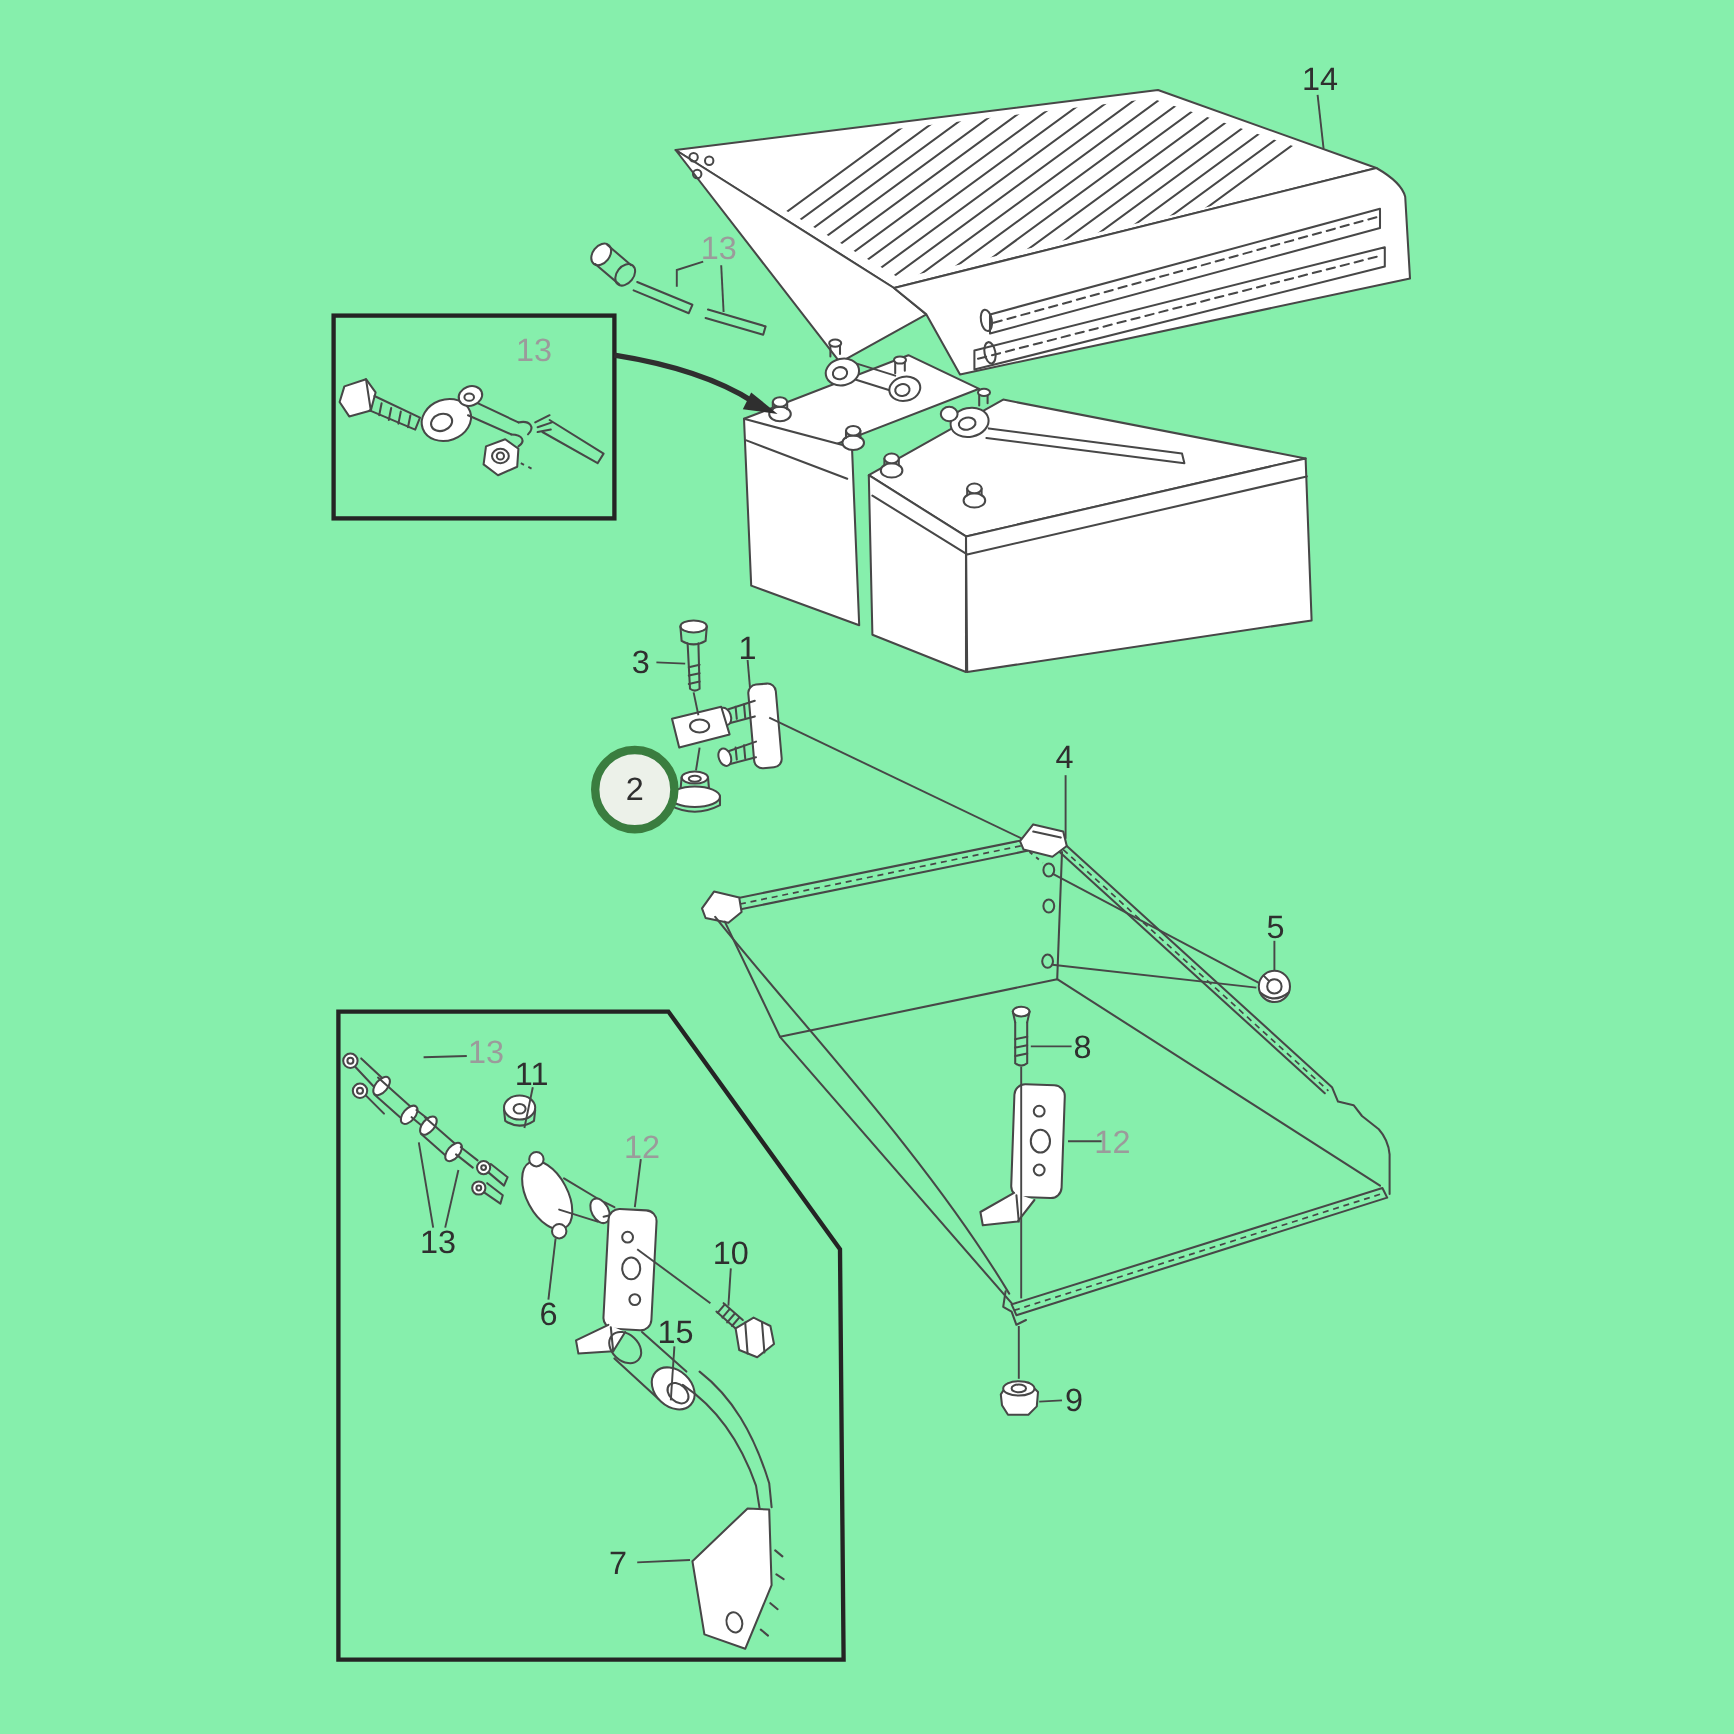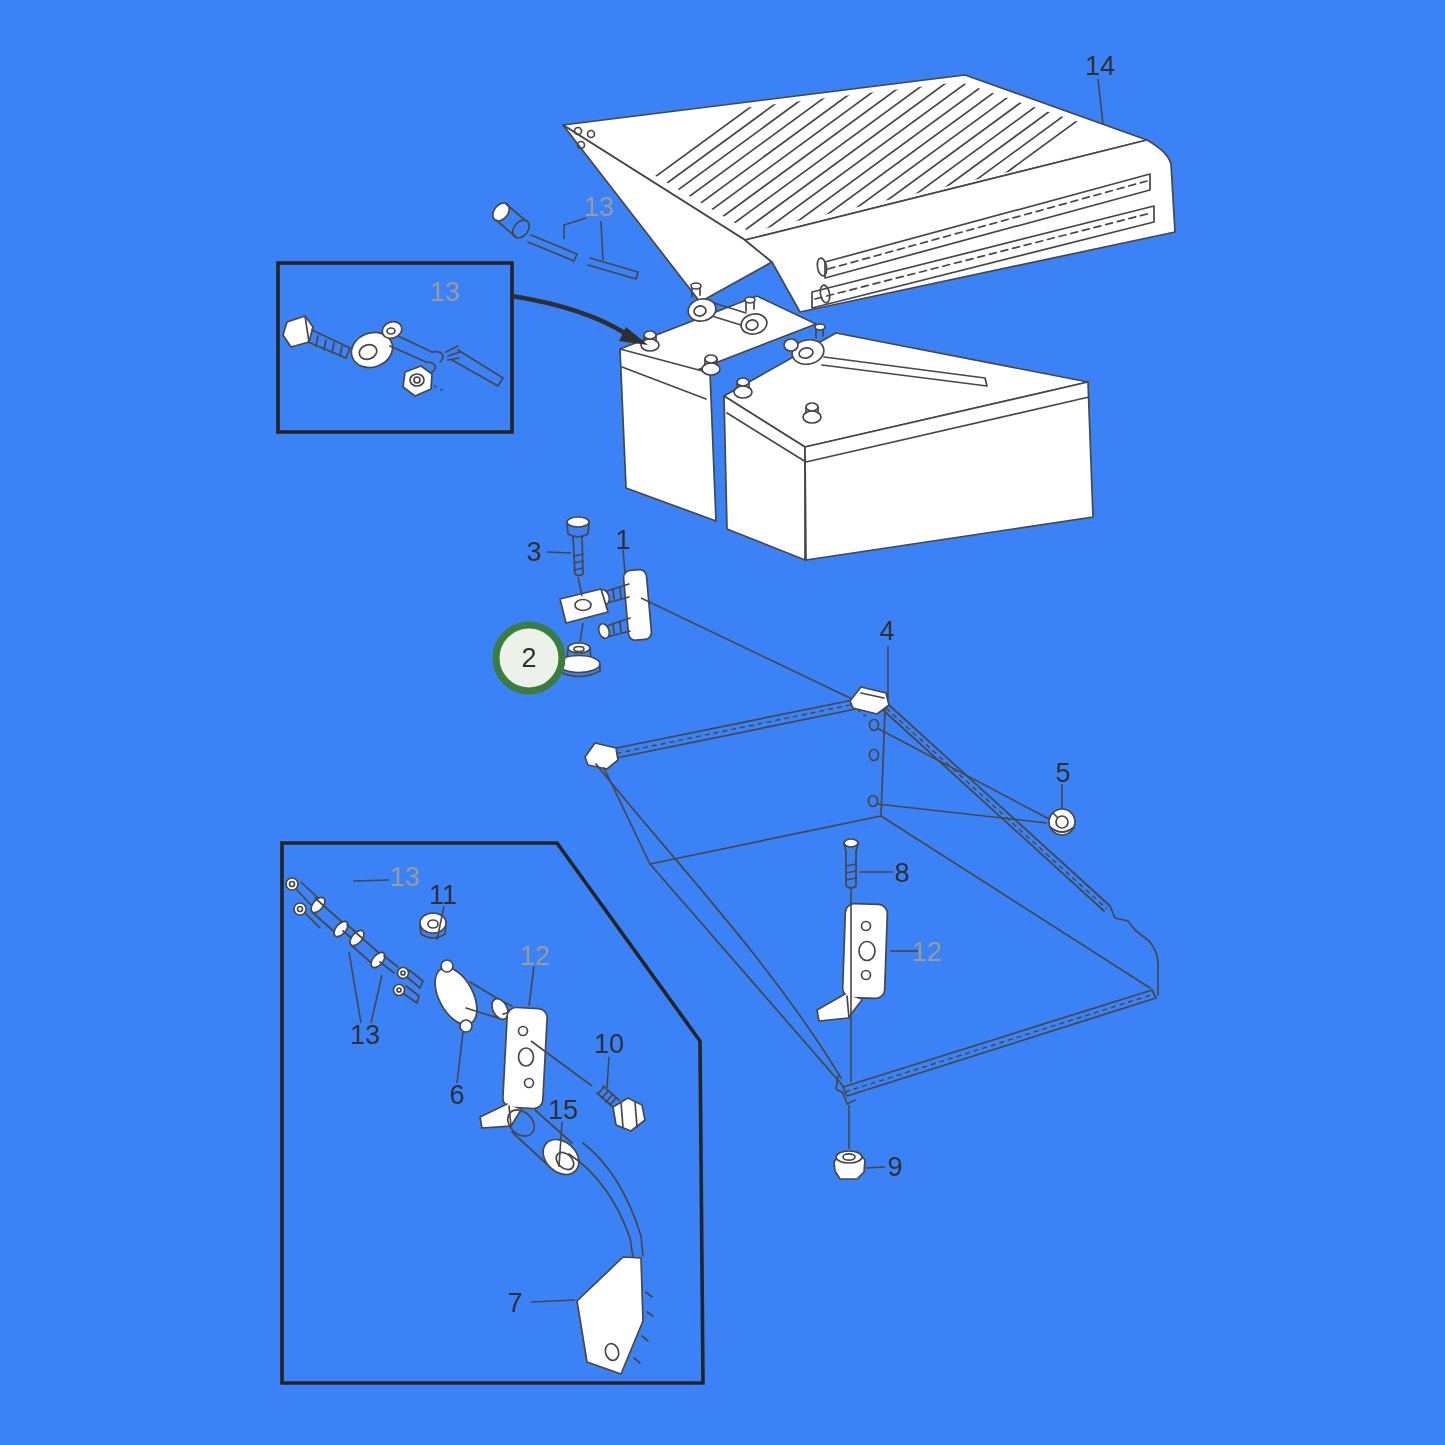--- a/index.html
+++ b/index.html
@@ -1,16 +1,16 @@
 <!DOCTYPE html>
 <html><head>
 <meta charset="utf-8">
 <style>
   html,body{margin:0;padding:0;background:#fff;}
-  #stage{position:relative;width:1445px;height:1445px;background:#3b82f6;overflow:hidden;
+  #stage{position:relative;width:1445px;height:1445px;background:#86efac;overflow:hidden;
          font-family:"Liberation Sans", sans-serif;}
   svg{display:block}
   svg *{vector-effect:none}
   .ln{stroke:#474747;stroke-width:1.7;fill:none;stroke-linecap:round;stroke-linejoin:round;}
   .lnw{stroke:#474747;stroke-width:1.7;fill:#ffffff;stroke-linecap:round;stroke-linejoin:round;}
   .thick{stroke:#242424;stroke-width:3.6;fill:none;stroke-linejoin:miter;}
   .bead{stroke:#474747;stroke-width:1.4;fill:none;stroke-dasharray:5 4;}
   text.balloon{font-family:"Liberation Sans", sans-serif;font-size:27px;}
 </style>
 </head>

